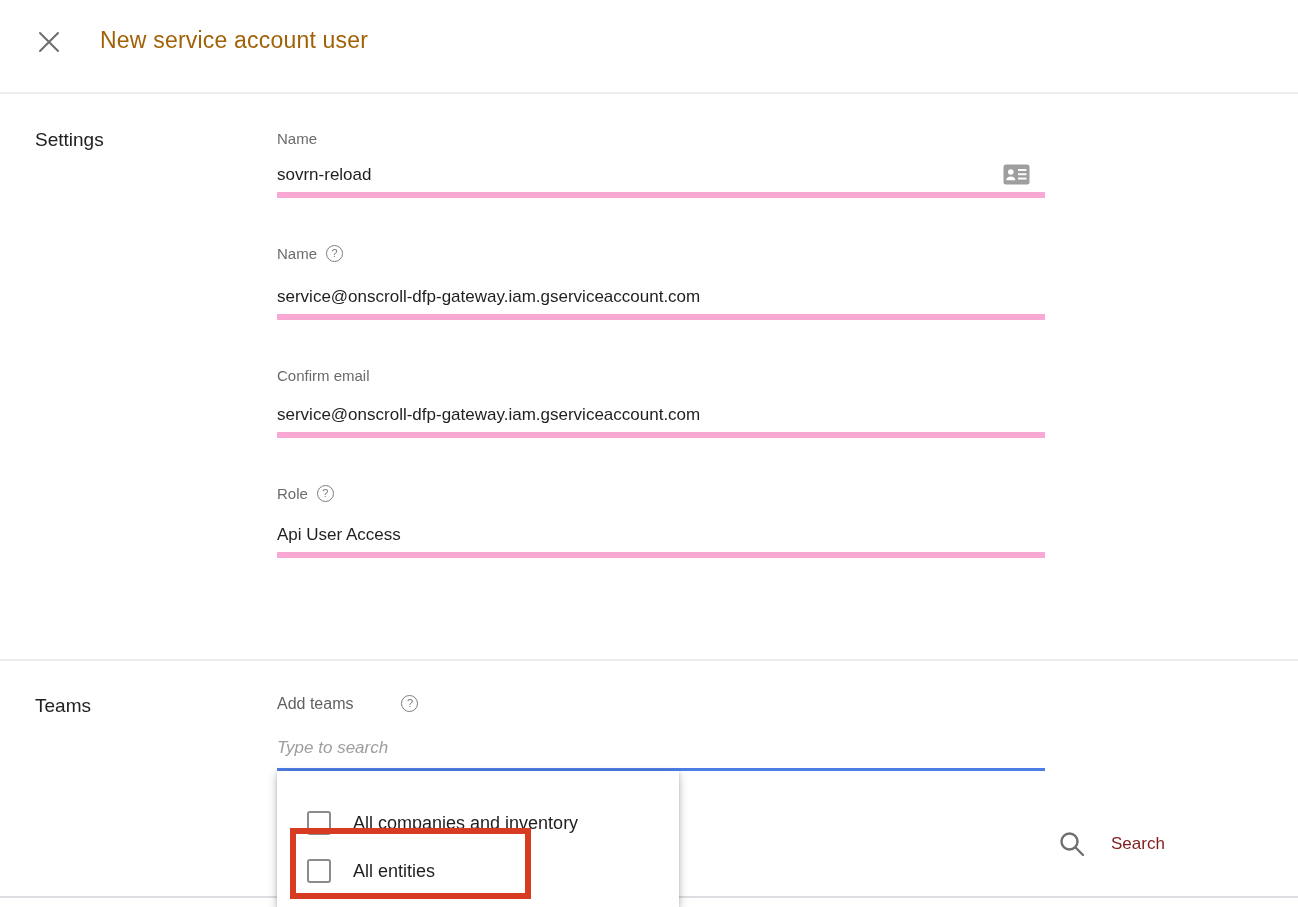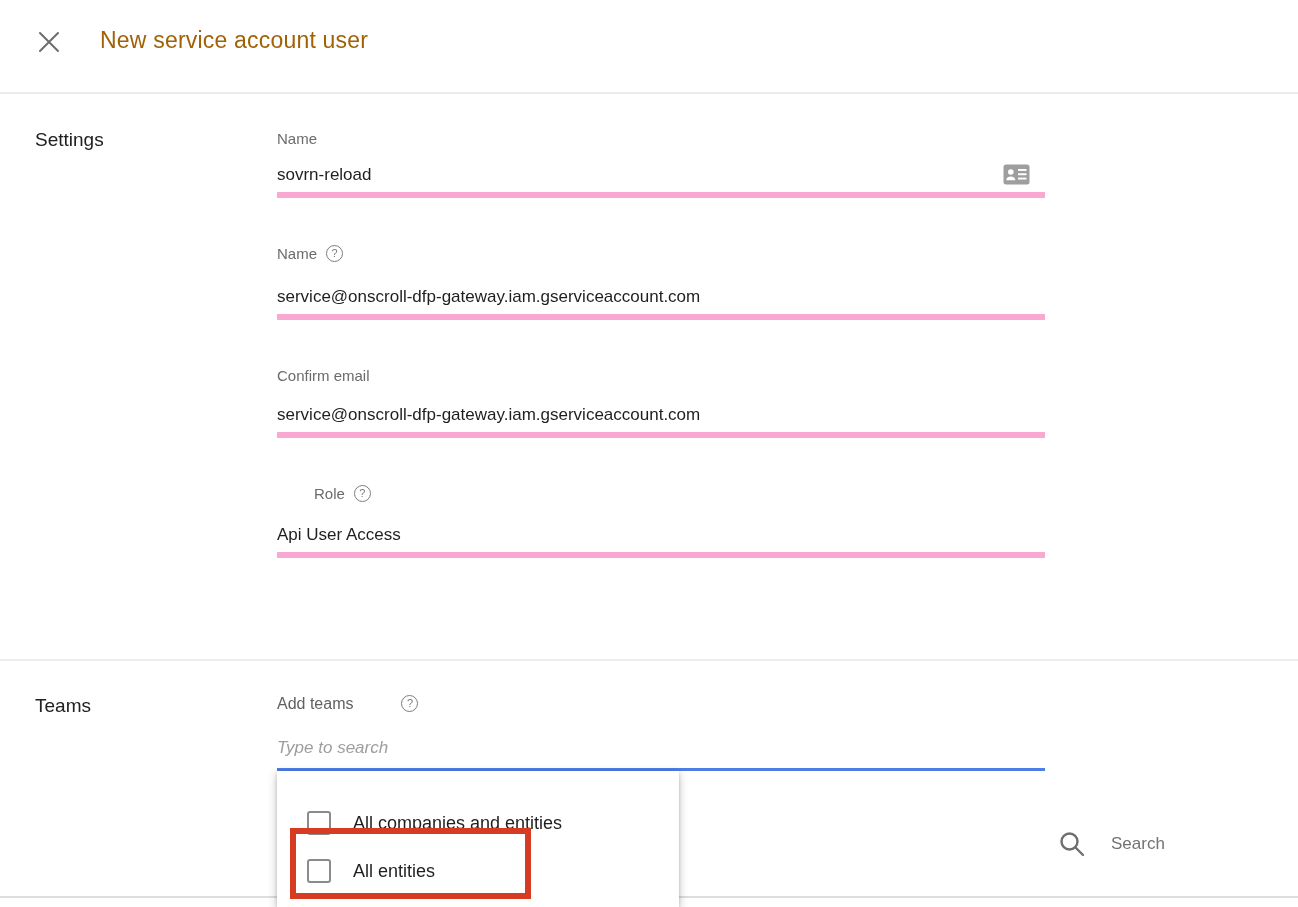--- a/index.html
+++ b/index.html
@@ -42,21 +42,21 @@
   .dropdown-row.r1 { top:80px; }
   .checkbox { width:24px; height:24px; border:2.5px solid #8b8b8b; border-radius:3px; margin-left:30px;
               background:#fff; flex:none; cursor:pointer; }
   .dropdown-label { margin-left:22px; font-size:18px; color:#1f1f1f; white-space:nowrap; }
 
   .annotation-box { position:absolute; left:290px; top:828px; width:241px; height:71px;
                     border:6px solid; z-index:10; pointer-events:none; }
 
   
   .footer-search { position:absolute; left:1058px; top:830px; display:flex; align-items:center; gap:25px; cursor:pointer; }
-  .footer-search-label { font-size:17px; color:#737373; }
+  .footer-search-label { font-size:17px; color:#7f1d1d; }
 
   svg { display:block; }
 </style>
 </head>
 <body>
 
 <div id="canvas">
 
   <button class="close-btn" title="">
     <span>
@@ -89,41 +89,41 @@
     <span class="field-label">Name</span>
     <span class="help-icon">?</span>
   </div>
   <input class="text-input" style="top: 280px;" value="service@onscroll-dfp-gateway.iam.gserviceaccount.com">
 
   <div class="field-label-row" style="top:367px;">
     <span class="field-label">Confirm email</span>
   </div>
   <input class="text-input" style="top: 398px;" value="service@onscroll-dfp-gateway.iam.gserviceaccount.com">
 
-  <div class="field-label-row" style="top:485px;margin-left:37px;">
+  <div class="field-label-row" style="top:485px;">
     <span class="field-label">Role</span>
     <span class="help-icon">?</span>
   </div>
   <input class="text-input" style="top: 518px;" value="Api User Access">
 
   <div class="divider mid"></div>
 
   <div class="section-heading" style="top:695px;">Teams</div>
 
   <div class="field-label-row" style="top:695px;gap:48px;">
     <span class="field-label lg">Add teams</span>
     <span class="help-icon">?</span>
   </div>
   <input class="text-input focus-field" style="top: 730px;" placeholder="Type to search">
   <div class="accent-underline" id="accent-underline" style="background: rgb(77, 125, 231);"></div>
 
   <div class="dropdown-panel">
     <div class="dropdown-row r0">
       <span class="checkbox"></span>
-      <span class="dropdown-label">All companies and entities</span>
+      <span class="dropdown-label">All companies and inventory</span>
     </div>
     <div class="dropdown-row r1">
       <span class="checkbox"></span>
       <span class="dropdown-label">All entities</span>
     </div>
   </div>
 
   <div class="annotation-box" id="annotation-box" style="border-color: rgb(215, 59, 34);"></div>
 
   <div class="divider bottom"></div>

